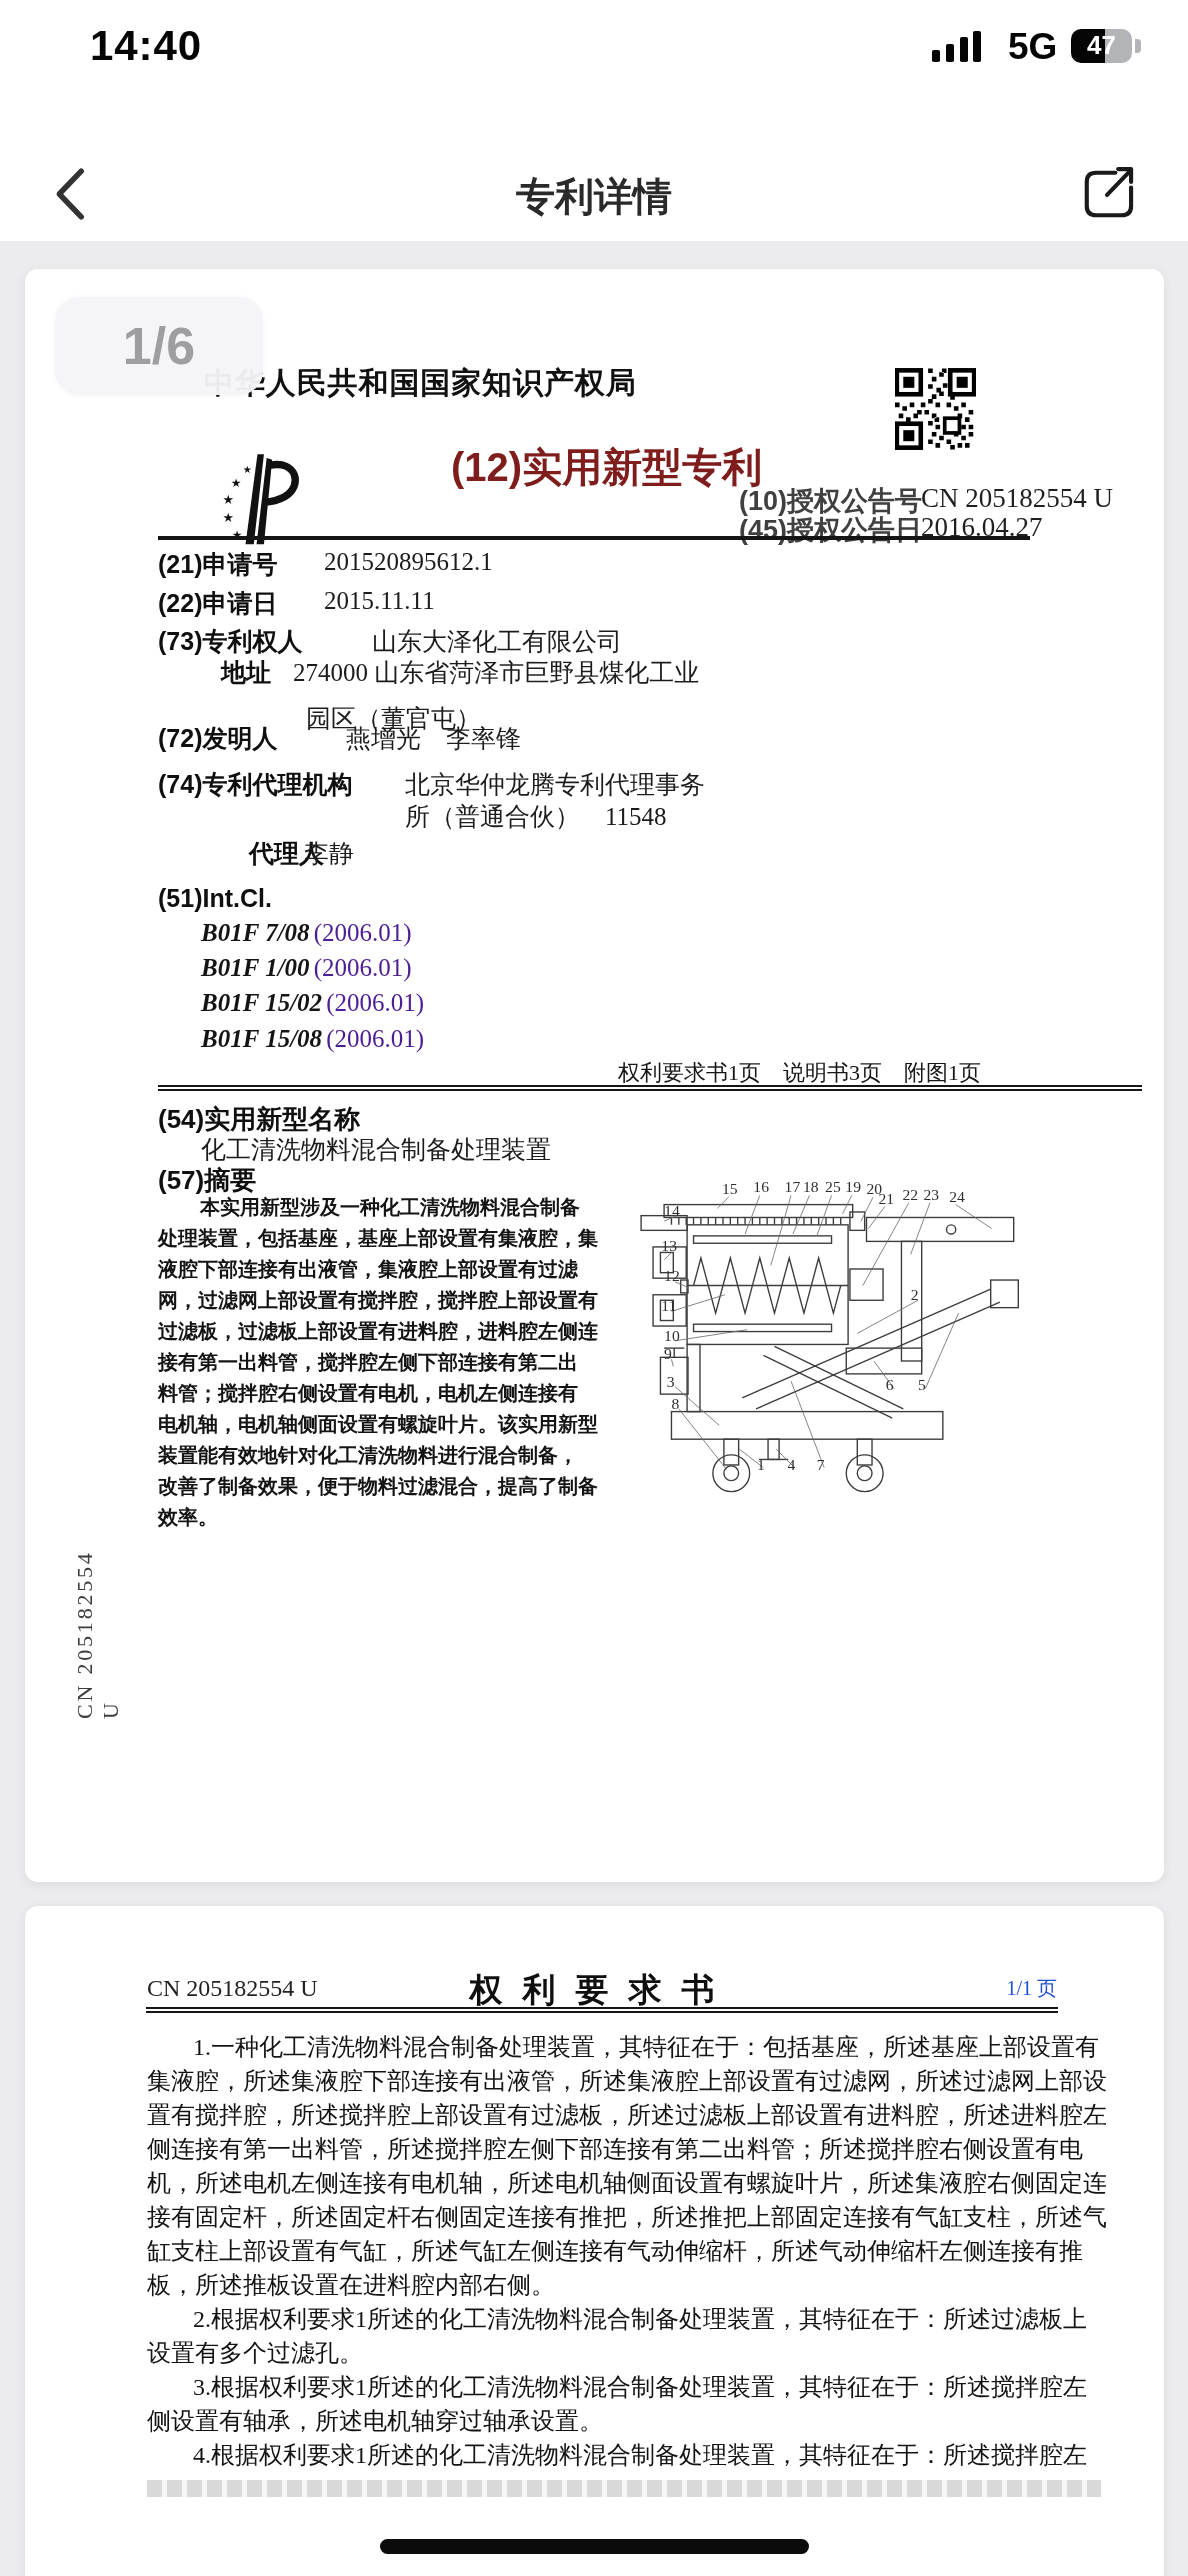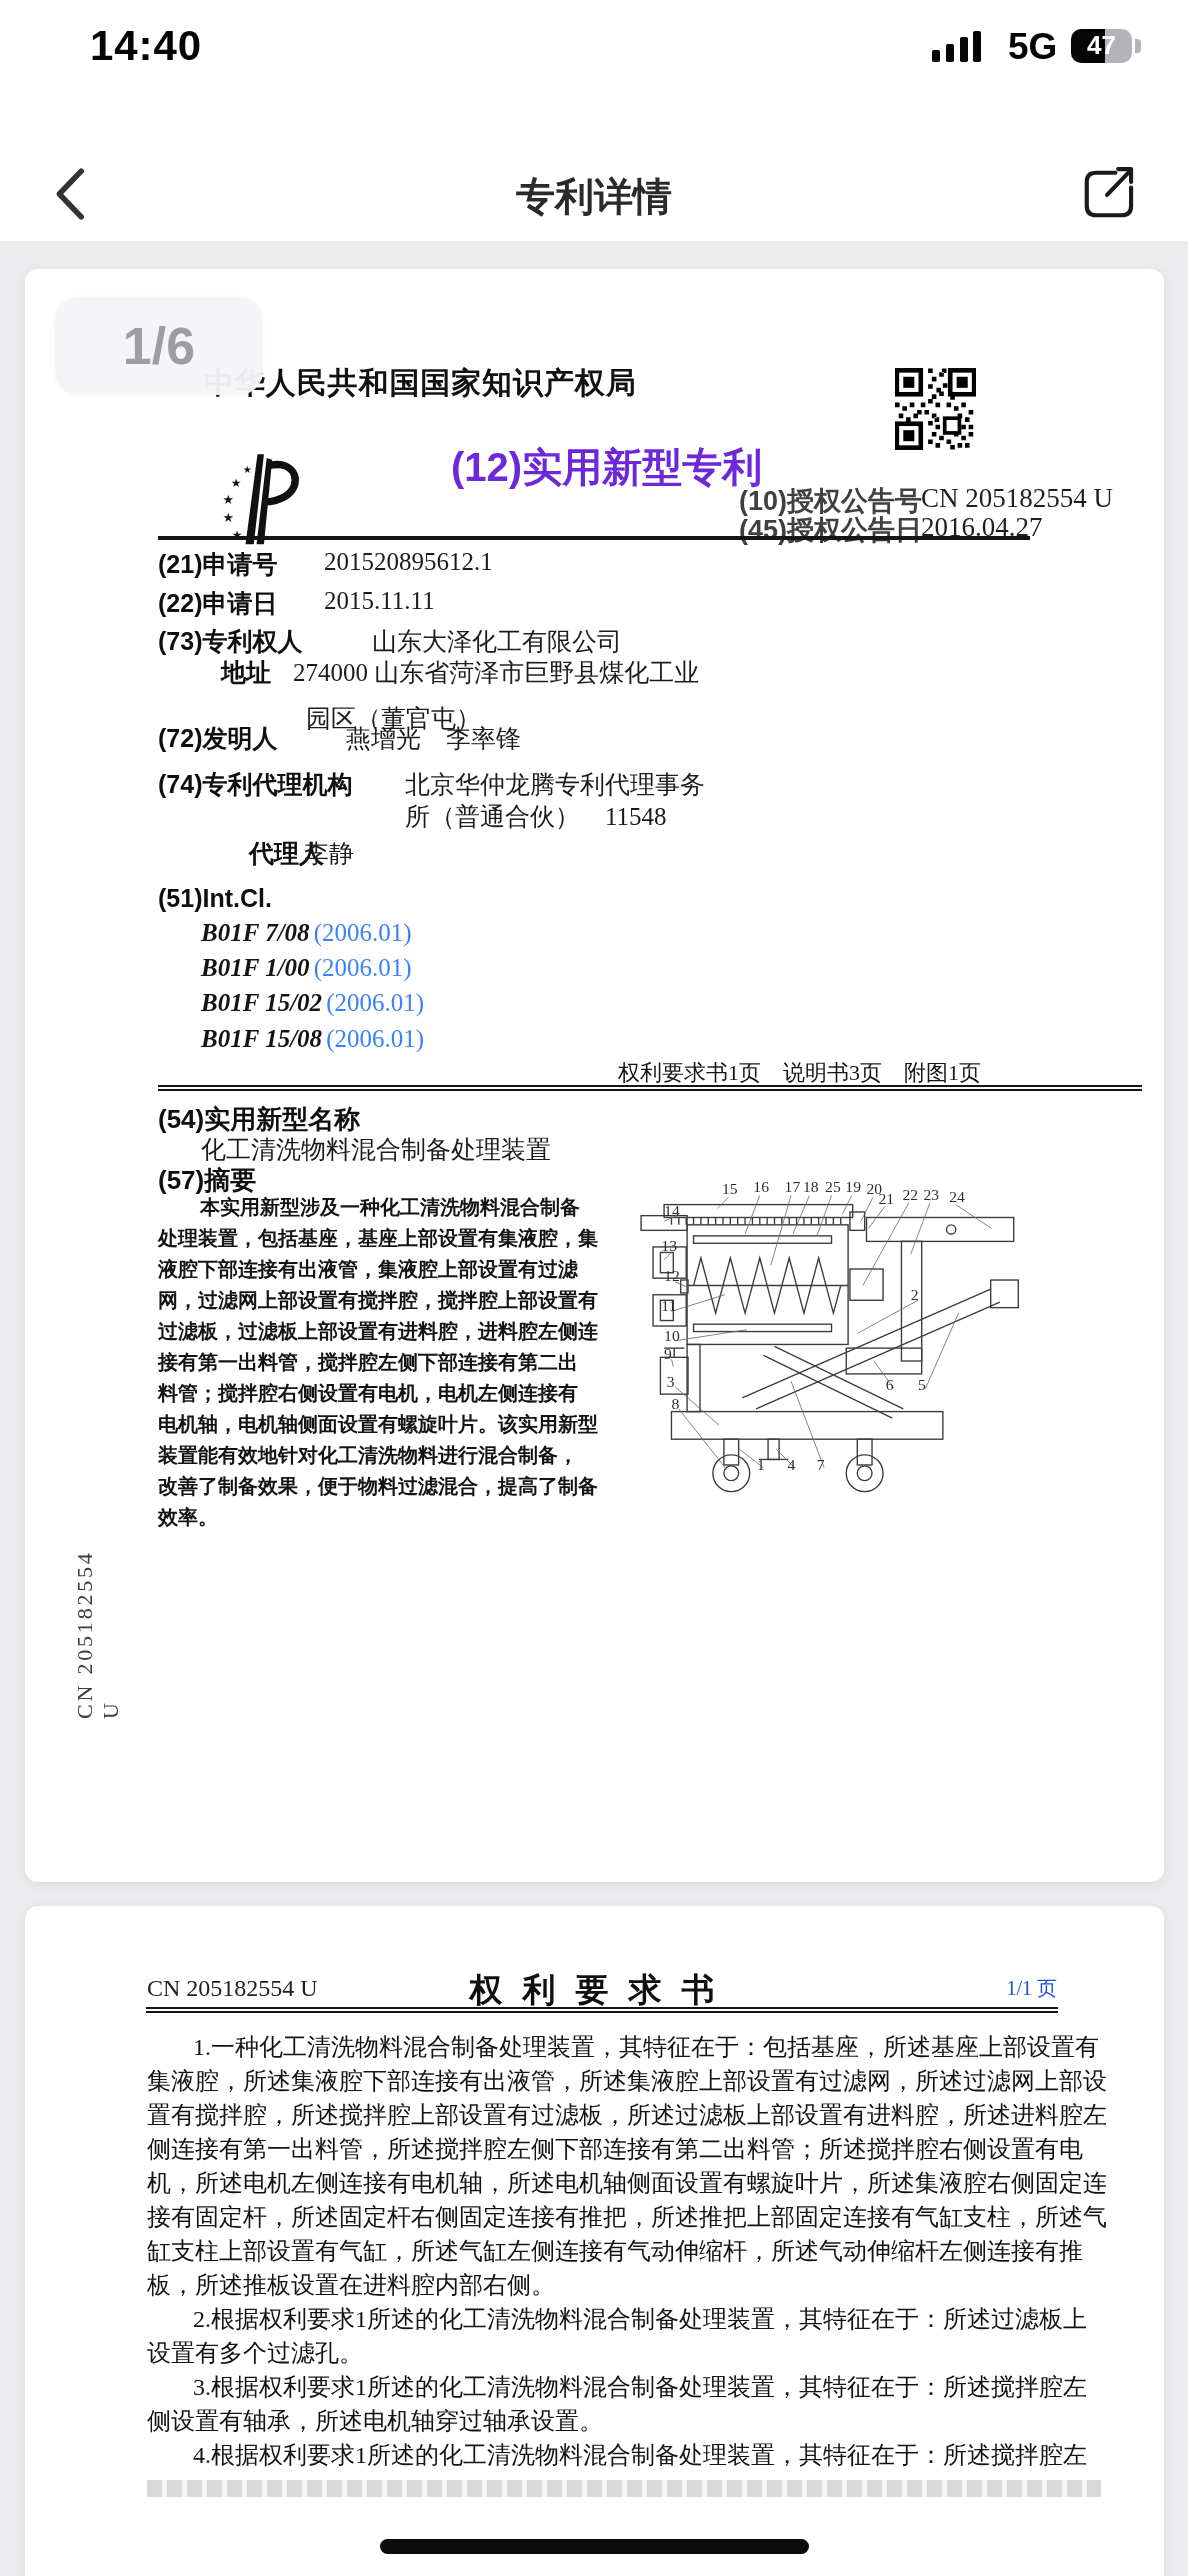--- a/index.html
+++ b/index.html
@@ -25,28 +25,28 @@
   .card{background:#fff;border-radius:13px;box-shadow:0 2.8px 11px rgba(0,0,0,0.07);}
   .card1{left:25px;top:269px;width:1139px;height:1613px;}
   .card2{left:25px;top:1906px;width:1139px;height:700px;}
   
   .badge{left:55px;top:297px;width:208px;height:98px;background:rgba(245,245,247,0.96);
     border-radius:24px;display:flex;align-items:center;justify-content:center;
     font-size:52px;font-weight:600;color:#9e9ea1;box-shadow:0 0.9px 5.5px rgba(0,0,0,0.04);}
   .serif{font-family:"Liberation Serif","DejaVu Serif",serif;}
   .office{left:204px;top:363px;font-size:30px;font-weight:600;letter-spacing:0.9px;color:#111;
     font-family:"Liberation Serif","DejaVu Serif",serif;}
-  .doctype{left:451px;top:440px;font-size:40px;font-weight:700;color:#6d28d9;}
+  .doctype{left:451px;top:440px;font-size:40px;font-weight:700;color:#7f1d1d;}
   .publbl{font-size:27px;font-weight:700;color:#404040;}
   .pubval{font-size:27px;color:#1f1f1f;}
   .mastline{left:158px;top:536px;width:872px;height:3.7px;background:#151515;}
   .flbl{font-size:25px;font-weight:700;color:#0f0f0f;}
   .fval{font-size:25px;color:#1c1c1c;}
   .intcl{font-size:25px;color:#141414;font-style:italic;font-weight:700;}
-  .intver{font-size:25px;color:#3b82f6;font-style:normal;font-weight:400;}
+  .intver{font-size:25px;color:#4c1d95;font-style:normal;font-weight:400;}
   .pagesnote{left:553px;top:1058px;width:428px;text-align:right;font-size:22px;color:#161616;}
   .dline{height:6.4px;border-top:2.8px solid #151515;border-bottom:2.8px solid #151515;box-sizing:border-box;}
   .dl1{left:158px;top:1085px;width:984px;}
   .dl2{left:146px;top:2007px;width:912px;}
   .abstract{left:158px;top:1192px;width:453px;}
   .abstract div{font-size:20px;line-height:31px;color:#141414;white-space:nowrap;
     font-family:"Liberation Serif","DejaVu Serif",serif;font-weight:bold;}
   .abstract div.first{text-indent:42px;}
   .sidecode{left:72px;top:1544px;height:175px;width:33px;writing-mode:vertical-rl;transform:rotate(180deg);
     font-family:"Liberation Serif","DejaVu Serif",serif;font-size:22px;color:#3d3d3d;letter-spacing:2.8px;}

